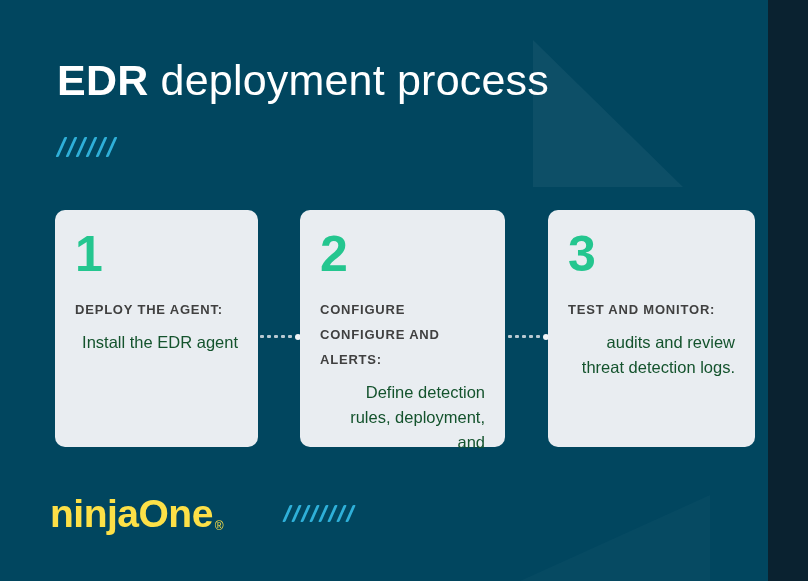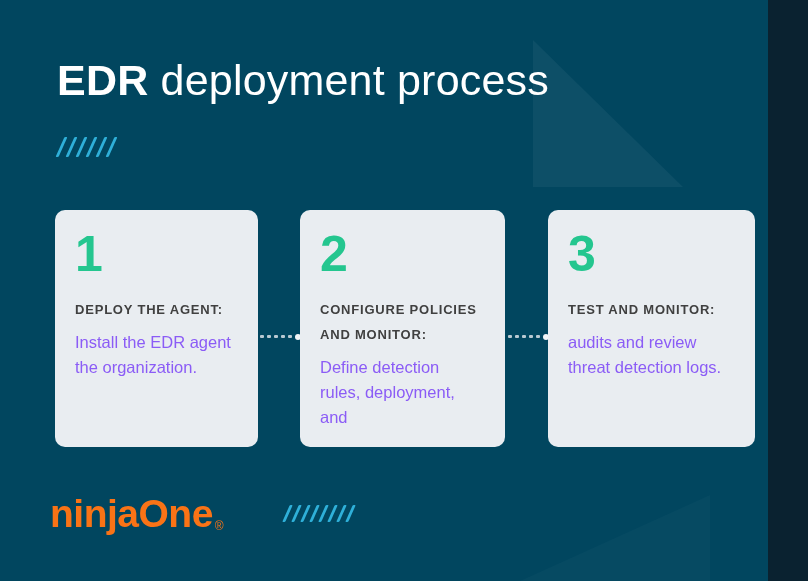--- a/index.html
+++ b/index.html
@@ -46,41 +46,41 @@
   .card-2{left:300px;width:205px;}
   .card-3{left:548px;width:207px;}
   .step-number{
     font-size:50px;line-height:57px;font-weight:700;
     color:#24C68F;margin:0 0 14px 0;
   }
   .step-heading{
     font-size:13px;line-height:25px;font-weight:700;
     letter-spacing:0.8px;color:#404040;margin:0 0 8px 0;
   }
-  .step-body{font-size:16.5px;line-height:25px;color:#8b5cf6;}
+  .step-body{font-size:16.5px;line-height:25px;color:#14532d;text-align:right;}
   
   .connector{
     position:absolute;top:333px;height:7px;
     display:flex;align-items:center;justify-content:flex-end;
   }
   .connector-1{left:257px;width:44px;}
   .connector-2{left:504px;width:45px;}
   .connector .dash{
     display:block;width:4px;height:2.5px;border-radius:1px;
     background:#D9E1E6;margin-left:3px;opacity:0.85;
   }
   .connector .dot{
     display:block;width:6px;height:6px;border-radius:50%;
     background:#F2F5F7;margin-left:3px;
   }
   
   .brand{
     position:absolute;left:50px;top:492px;
     font-size:39px;line-height:44px;font-weight:700;
-    color:#f97316;letter-spacing:-0.5px;
+    color:#fde047;letter-spacing:-0.5px;
   }
   .brand .reg{
     font-size:12px;font-weight:400;letter-spacing:0;
     position:relative;top:3px;margin-left:2px;
   }
 </style>
 </head>
 <body>
 
 <div class="canvas">
@@ -100,36 +100,35 @@
     <i class="slash"></i>
     <i class="slash"></i>
     <i class="slash"></i>
   </div>
 
   <div class="card card-1">
     <div class="step-number">1</div>
     <div class="step-heading">DEPLOY THE AGENT:</div>
     <div class="step-body">
       <div>Install the EDR agent</div>
-      <div>the organization.</div>
     </div>
   </div>
 
   <div class="connector connector-1">
     <span class="dash"></span>
     <span class="dash"></span>
     <span class="dash"></span>
     <span class="dash"></span>
     <span class="dash"></span>
     <span class="dot"></span>
   </div>
 
   <div class="card card-2">
     <div class="step-number">2</div>
-    <div class="step-heading">CONFIGURE POLICIES AND MONITOR:</div>
+    <div class="step-heading">CONFIGURE CONFIGURE AND ALERTS:</div>
     <div class="step-body">
       <div>Define detection</div>
       <div>rules, deployment, and</div>
     </div>
   </div>
 
   <div class="connector connector-2">
     <span class="dash"></span>
     <span class="dash"></span>
     <span class="dash"></span>

